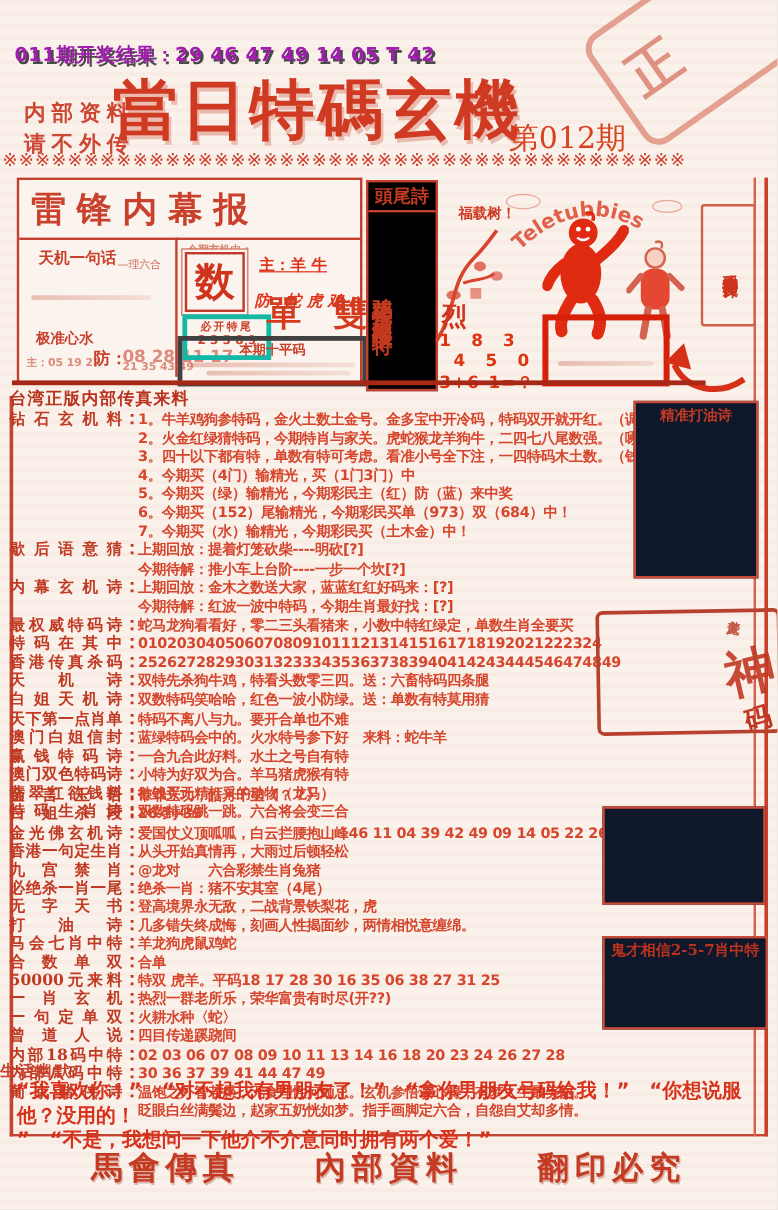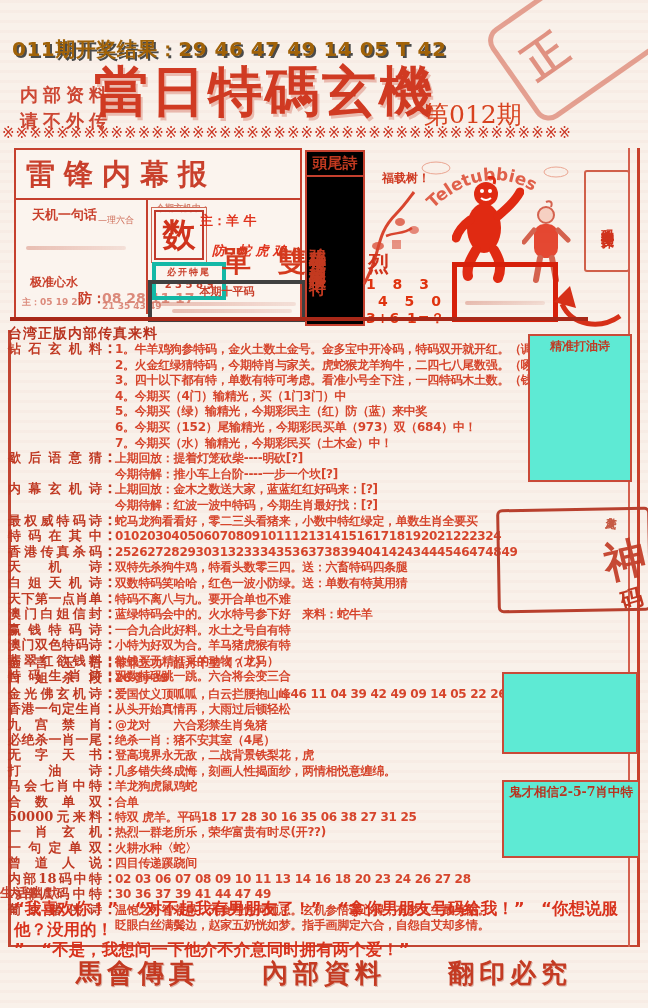--- a/index.html
+++ b/index.html
@@ -2,21 +2,21 @@
 <html><head>
 <meta charset="utf-8">
 <style>
   html,body{margin:0;padding:0;background:#e9e2da;}
   #page{position:relative;width:648px;height:1008px;margin:0 auto;overflow:hidden;
         background:#f9f1ea;font-family:"DejaVu Sans",sans-serif;color:#c8402c;}
   #page::before{content:"";position:absolute;inset:0;pointer-events:none;
         background:repeating-linear-gradient(180deg,rgba(225,170,160,.07) 0 3px,transparent 3px 10px);}
   .abs{position:absolute;}
   
-  .result-line{left:12px;top:36px;font-size:20px;font-weight:bold;color:#a16207;
+  .result-line{left:12px;top:36px;font-size:16px;font-weight:bold;color:#a21caf;
         text-shadow:2px 2px 0 #4a4a4a;letter-spacing:.5px;white-space:nowrap;}
   .confidential{left:20px;top:82px;font-size:18px;font-weight:bold;color:#cd4733;
         font-family:"DejaVu Serif",serif;letter-spacing:5px;line-height:1.45;}
   .main-title{left:94px;top:56px;font-size:54px;font-weight:bold;color:#d03a22;
         font-family:Liberation Serif, serif;letter-spacing:3px;white-space:nowrap;
         text-shadow:2px 3px 0 rgba(205,90,70,.35);}
   .issue-no{left:424px;top:98px;font-size:25px;color:#d8421f;font-family:"DejaVu Serif",serif;}
   .stamp{left:498px;top:-22px;width:160px;height:100px;border:5px solid rgba(214,106,85,.6);
         border-radius:16px;transform:rotate(-35deg);}
   .stamp span{position:absolute;left:14px;top:18px;font-size:44px;font-weight:bold;
@@ -66,21 +66,21 @@
   .bodyB{left:8px;top:655px;width:512px;}
   .src-line{font-size:14px;font-weight:bold;color:#b9331f;font-family:"DejaVu Serif",serif;
         letter-spacing:1px;line-height:15px;white-space:nowrap;}
   .row{white-space:nowrap;line-height:13.6px;}
   .bodyB .row{line-height:13.4px;}
   .lbl{display:inline-block;width:94px;text-align:justify;text-align-last:justify;
         font-weight:bold;font-size:13px;color:#c03a24;font-family:"DejaVu Serif",serif;}
   .sep{display:inline-block;width:13px;font-weight:bold;color:#c03a24;}
   .txt{font-weight:bold;font-size:12px;color:#d6452c;letter-spacing:-.3px;}
   
-  .sb{border:2px solid #c94a38;background:#5eead4;}
+  .sb{border:2px solid #c94a38;background:#0f172a;}
   .dayou{left:528px;top:334px;width:92px;height:140px;padding:2px 4px;}
   .dayou .t{text-align:center;font-size:12px;font-weight:bold;font-family:"DejaVu Serif",serif;color:#c03a24;}
   .dayou .ln{font-size:12px;font-weight:bold;color:#d3442e;line-height:16.5px;white-space:nowrap;}
   .shensuan{left:497px;top:508px;width:136px;height:90px;border:3px solid #b8402e;border-radius:6px;
         transform:rotate(-1deg);padding:4px 6px;}
   .shensuan .ln{font-size:12px;font-weight:bold;color:#c13822;line-height:17px;white-space:nowrap;}
   .big-shen{position:absolute;right:2px;top:22px;font-size:42px;font-weight:bold;color:#c13822;
         font-family:"DejaVu Serif",serif;transform:rotate(-12deg);opacity:.9;}
   .big-ma{position:absolute;right:6px;bottom:-6px;font-size:22px;font-weight:bold;color:#c13822;
         font-family:"DejaVu Serif",serif;transform:rotate(-15deg);}
@@ -126,21 +126,21 @@
     <div class="abs fuzz" style="left:10px;top:96px;width:100px;"></div>
     <div class="abs sm-b" style="left:14px;top:124px;font-size:12px;font-family:'DejaVu Serif',serif;">极准心水</div>
     <div class="abs blurtx" style="left:6px;top:146px;font-size:9px;color:#d4705f;font-weight:bold;">主：05 19 27</div>
     <div class="abs sm-b" style="left:62px;top:140px;font-size:14px;">防：</div>
     <div class="abs blurtx" style="left:86px;top:140px;font-size:14px;color:#d4705f;font-weight:bold;">08 28 11 17</div>
     <div class="abs blurtx" style="left:86px;top:151px;font-size:9px;color:#d4705f;font-weight:bold;">21 35 43 49</div>
     <div class="abs blurtx" style="left:140px;top:52px;font-size:9px;color:#cd6a55;font-weight:bold;">今期玄机中：</div>
     <div class="abs shu-box">
       <span>数</span>
     </div>
-    <div class="abs sm-b" style="left:184px;top:62px;font-size:13px;color:#e0321c;">主：羊 牛</div>
+    <div class="abs sm-b" style="left:200px;top:62px;font-size:13px;color:#e0321c;text-decoration:underline;">主：羊 牛</div>
     <div class="abs sm-b" style="left:196px;top:92px;font-size:13px;color:#e0321c;font-style:italic;">防：蛇 虎 鸡</div>
     <div class="abs tail-box">
       <div style="font-size:9px;font-weight:bold;letter-spacing:2px;color:#c9402c;">必开特尾</div>
       <div style="font-size:10px;font-weight:bold;color:#c9402c;">2 3 5 8 9</div>
     </div>
     <div class="abs danshuang">單 雙</div>
     <div class="abs pingma">
       <div style="text-align:center;font-size:11px;font-weight:bold;font-family:'DejaVu Serif',serif;color:#c9402c;">本期十平码</div>
       <div class="fuzz" style="margin:3px 6px 0;"></div>
       <div class="fuzz" style="margin:3px 10px 0 20px;"></div>

